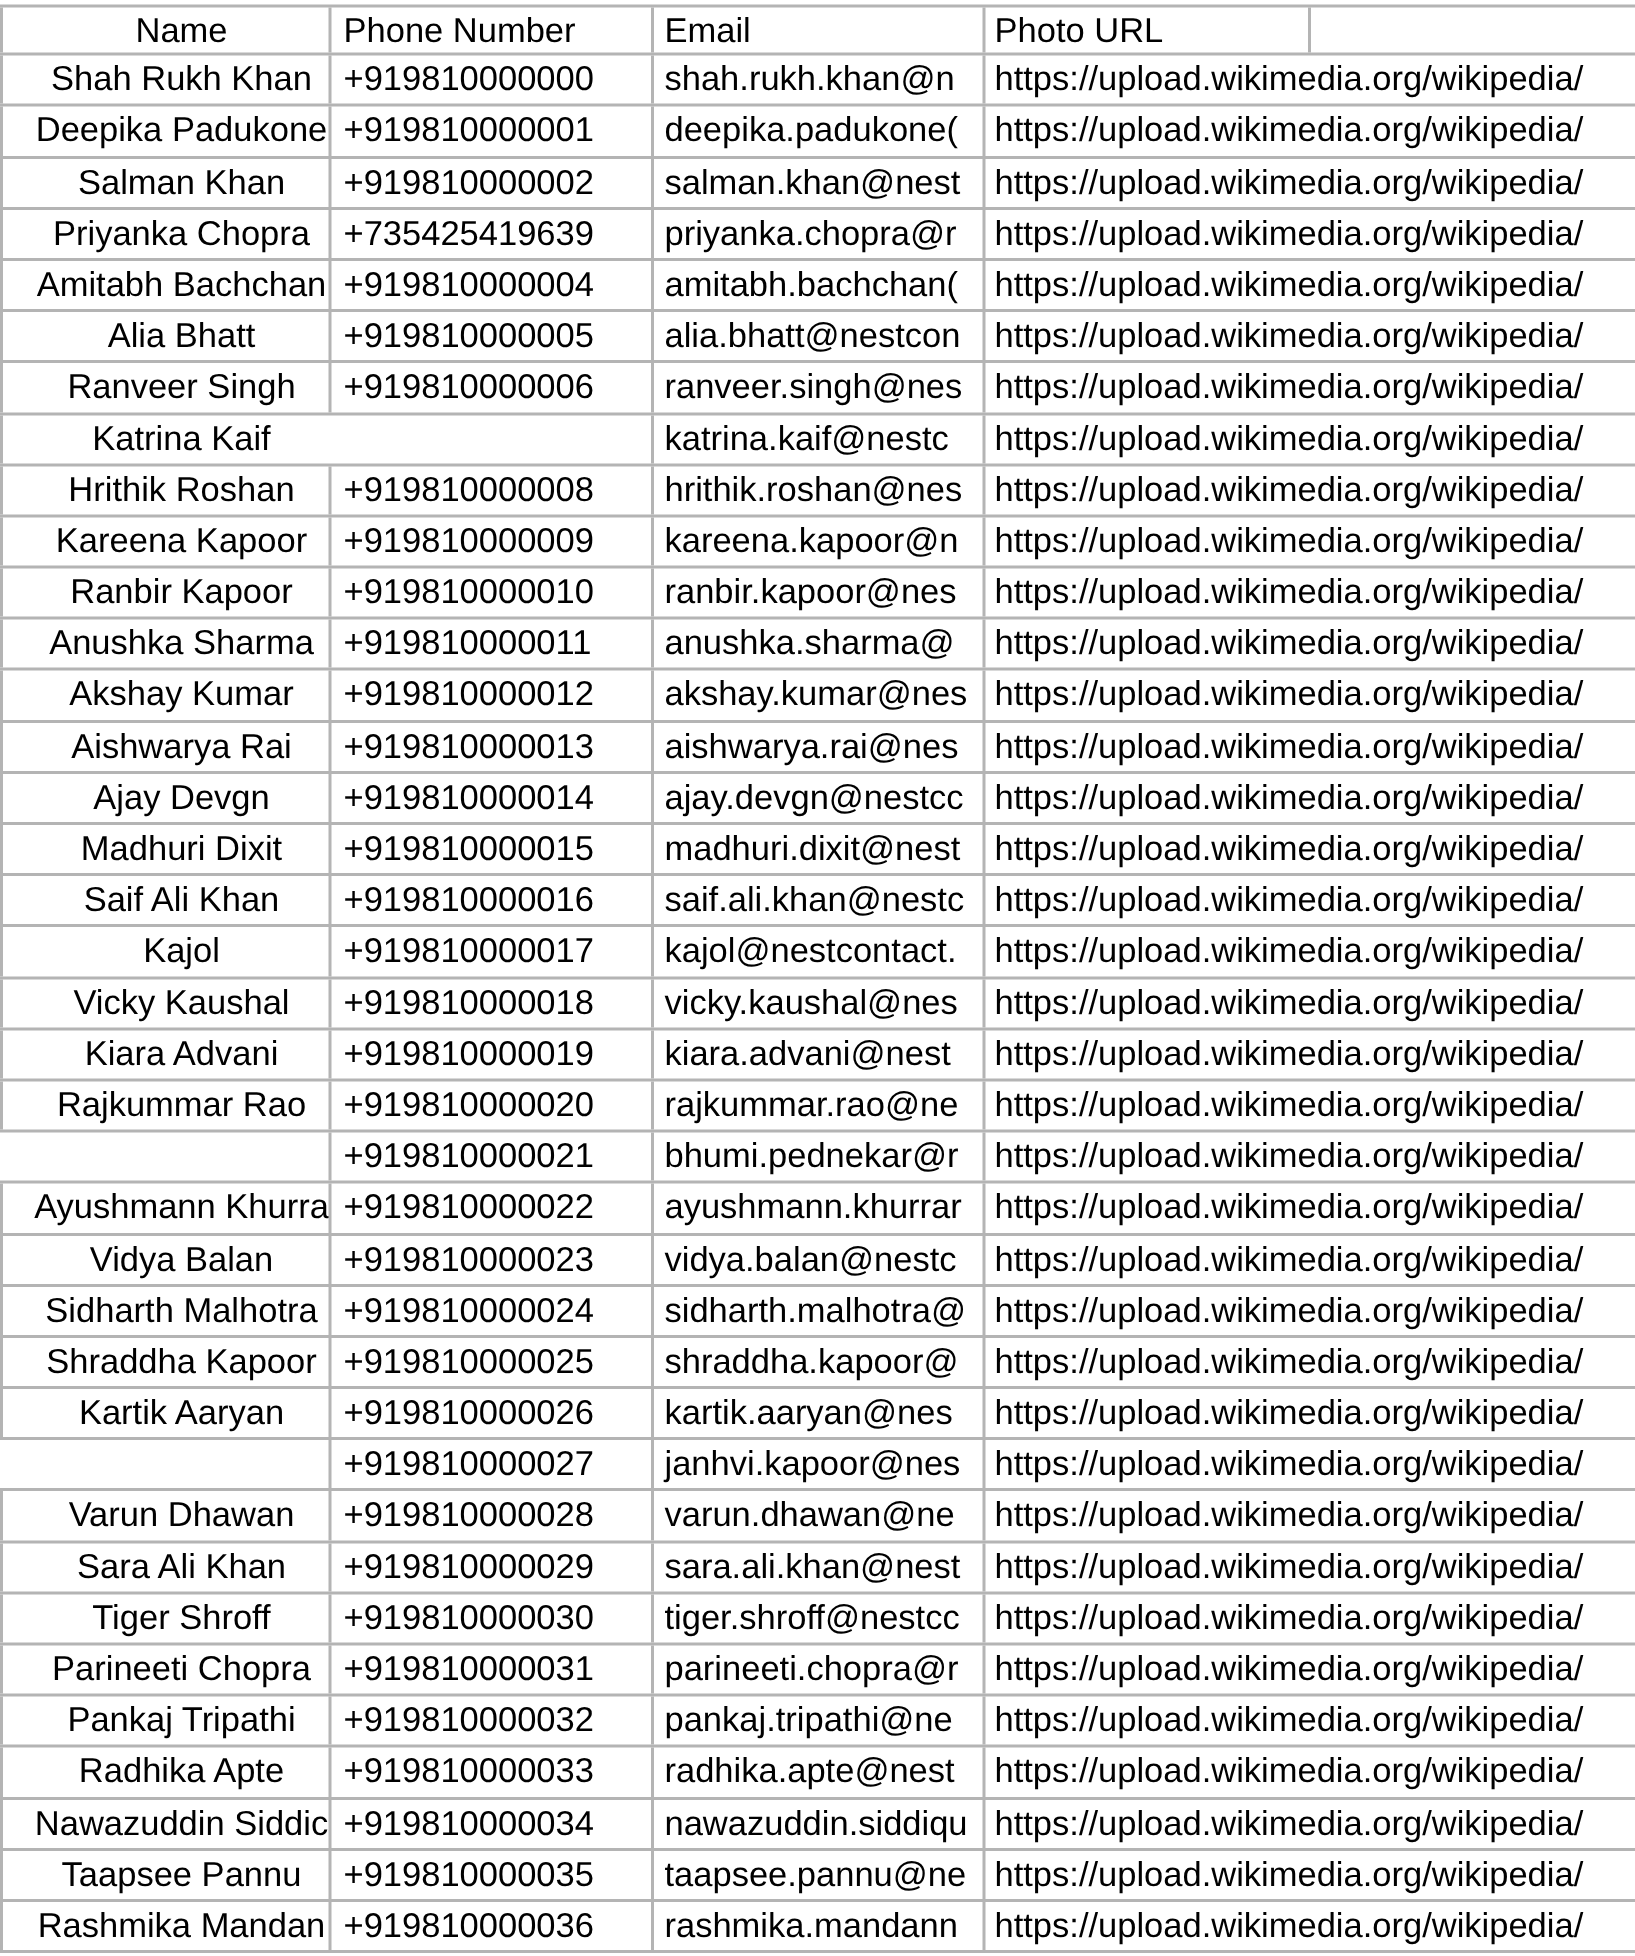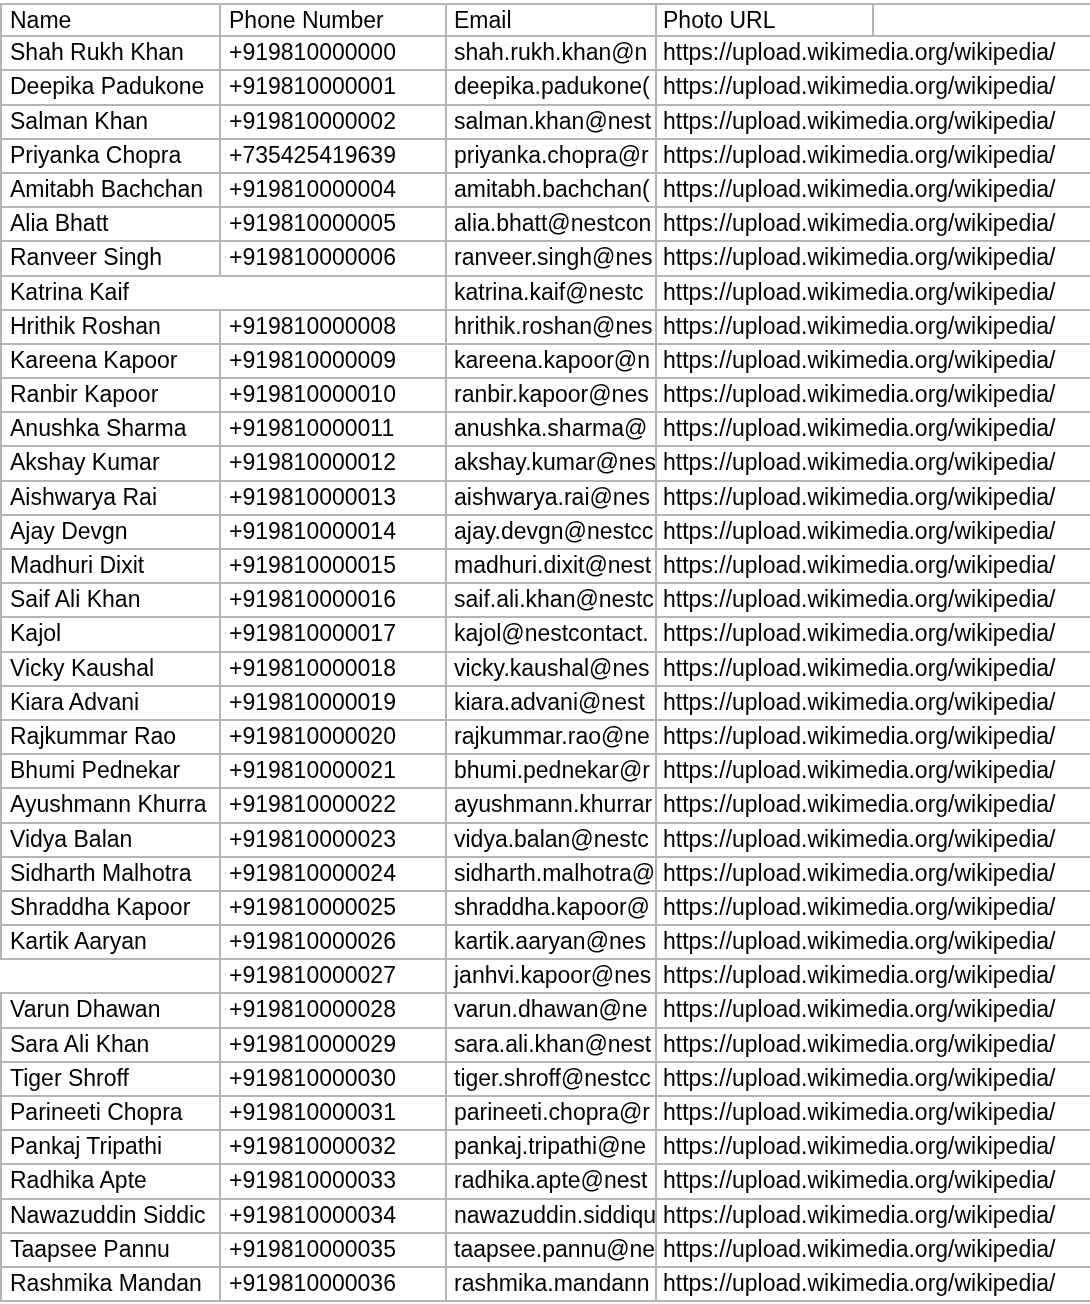--- a/index.html
+++ b/index.html
@@ -31,23 +31,23 @@
     box-sizing: border-box;
     border-left: 2px solid #b4b4b4;
     font-family: "Liberation Sans", sans-serif;
     font-size: 23px;
     line-height: 30px;
     color: #000;
     padding-left: 8px;
     overflow: hidden;
     white-space: nowrap;
   }
-  .c-name  { left: 0;     width: 232px; }
+  .c-name  { left: 0;     width: 232px; text-align: center; }
   .c-phone { left: 219px; width: 244px; padding-left: 8px; }
-  .c-email { left: 445px; width: 220px; padding-left: 7px; }
+  .c-email { left: 434px; width: 220px; padding-left: 7px; }
   .c-url   { left: 655px; width: 445px; padding-left: 6px; overflow: visible; }
   .c-extra { left: 872px; width: 230px; }
   .row.header .c-url { width: 219px; overflow: hidden; }
 </style>
 </head>
 <body>
 
 <div class="sheet">
   <div class="row header">
     <div class="cell c-name">Name</div>
@@ -176,21 +176,20 @@
         <div class="cell c-email">kiara.advani@nest</div>
         <div class="cell c-url">https://upload.wikimedia.org/wikipedia/</div>
       </div>
       <div class="row">
         <div class="cell c-name">Rajkummar Rao</div>
         <div class="cell c-phone">+919810000020</div>
         <div class="cell c-email">rajkummar.rao@ne</div>
         <div class="cell c-url">https://upload.wikimedia.org/wikipedia/</div>
       </div>
       <div class="row">
-        <div class="cell c-name">Bhumi Pednekar</div>
         <div class="cell c-phone">+919810000021</div>
         <div class="cell c-email">bhumi.pednekar@r</div>
         <div class="cell c-url">https://upload.wikimedia.org/wikipedia/</div>
       </div>
       <div class="row">
         <div class="cell c-name">Ayushmann Khurra</div>
         <div class="cell c-phone">+919810000022</div>
         <div class="cell c-email">ayushmann.khurrar</div>
         <div class="cell c-url">https://upload.wikimedia.org/wikipedia/</div>
       </div>

